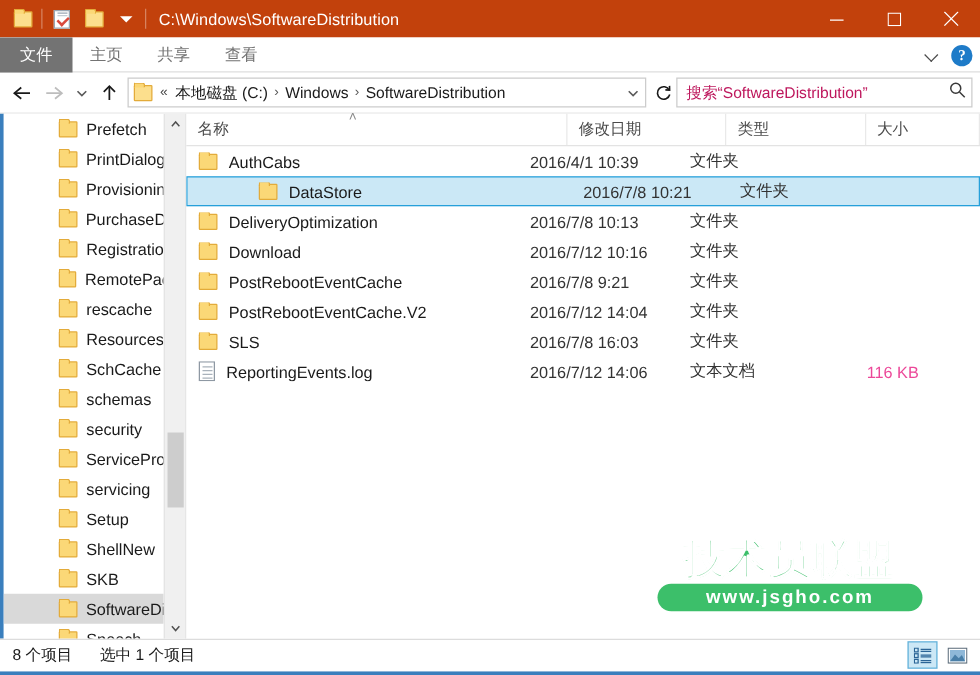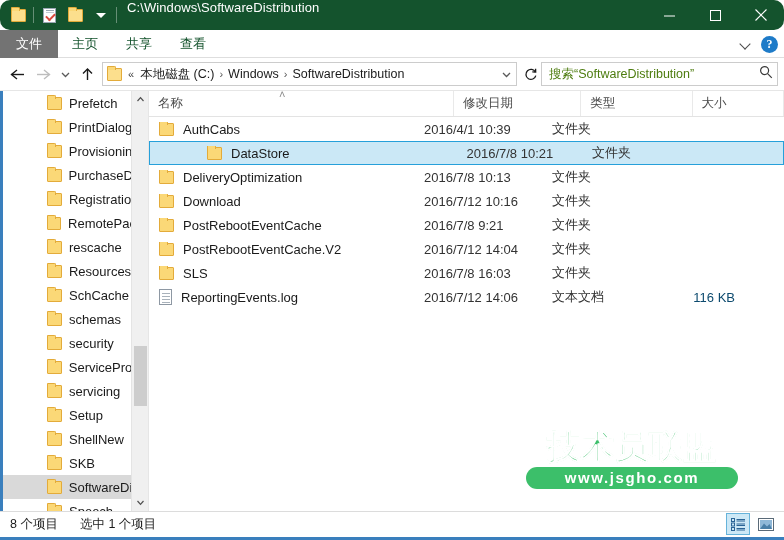--- a/index.html
+++ b/index.html
@@ -12,25 +12,24 @@
   #app {
     position: relative;
     width: 784px; height: 540px;
     background: #ffffff;
     display: flex; flex-direction: column;
   }
 
   
   .titlebar {
     height: 30px;
-    background: #14532d;
-    display: flex; align-items: flex-start;
+    background: #c2410c;
+    display: flex; align-items: center;
     flex: 0 0 30px;
     position: relative;
-    border-radius: 10px;
   }
   .qat {
     display: flex; align-items: center;
     padding-left: 5px; gap: 0px;
     height: 30px;
   }
   .qat-btn {
     width: 26px; height: 24px;
     display: flex; align-items: center; justify-content: center;
   }
@@ -109,21 +108,21 @@
     flex: 0 0 28px;
     background: #ffffff;
     border-bottom: 1px solid #dedede;
     display: flex; align-items: stretch;
     position: relative;
   }
   .tab {
     display: flex; align-items: center; justify-content: center;
     padding: 8px 14px;
     font-size: 13px;
-    color: #14532d;
+    color: #737373;
     height: 28px;
   }
   .tab.file {
     background: #737373;
     color: #ffffff;
     padding: 0 16px;
   }
   .ribbon-right {
     position: absolute; right: 6px; top: 0;
     height: 28px; display: flex; align-items: center; gap: 10px;
@@ -194,21 +193,21 @@
   .searchbox {
     width: 237px; height: 24px;
     border: 1px solid #cccccc;
     display: flex; align-items: center;
     padding: 0 4px 0 7px;
     background: #ffffff;
   }
   .search-ph {
     flex: 1 1 auto;
     font-size: 12.5px;
-    color: #4d7c0f;
+    color: #be185d;
     white-space: nowrap; overflow: hidden;
   }
 
   
   .body {
     flex: 1 1 auto;
     display: flex;
     min-height: 0;
     border-top: 1px solid #e6e6e6;
     position: relative;
@@ -304,21 +303,21 @@
   }
   .row.selected {
     background: #cbe8f6;
     border: 1px solid #26a0da;
     padding-left: 48px;
   }
   .cell { display: flex; align-items: center; white-space: nowrap; overflow: hidden; }
   .cell.name { width: 265px; padding-left: 9px; gap: 9px; }
   .cell.date { width: 128px; padding-left: 9px; color: #333; }
   .cell.type { width: 112px; padding-left: 9px; color: #333; }
-  .cell.size { width: 92px; padding-right: 12px; justify-content: flex-end; color: #0c4a6e; }
+  .cell.size { width: 92px; padding-right: 12px; justify-content: flex-end; color: #ec4899; }
   .doc-ico {
     width: 13px; height: 16px;
     background: #ffffff;
     border: 1px solid #8e98a3;
     position: relative;
     flex: 0 0 13px;
   }
   .doc-ico::after {
     content: "";
     position: absolute; left: 2px; top: 3px;

